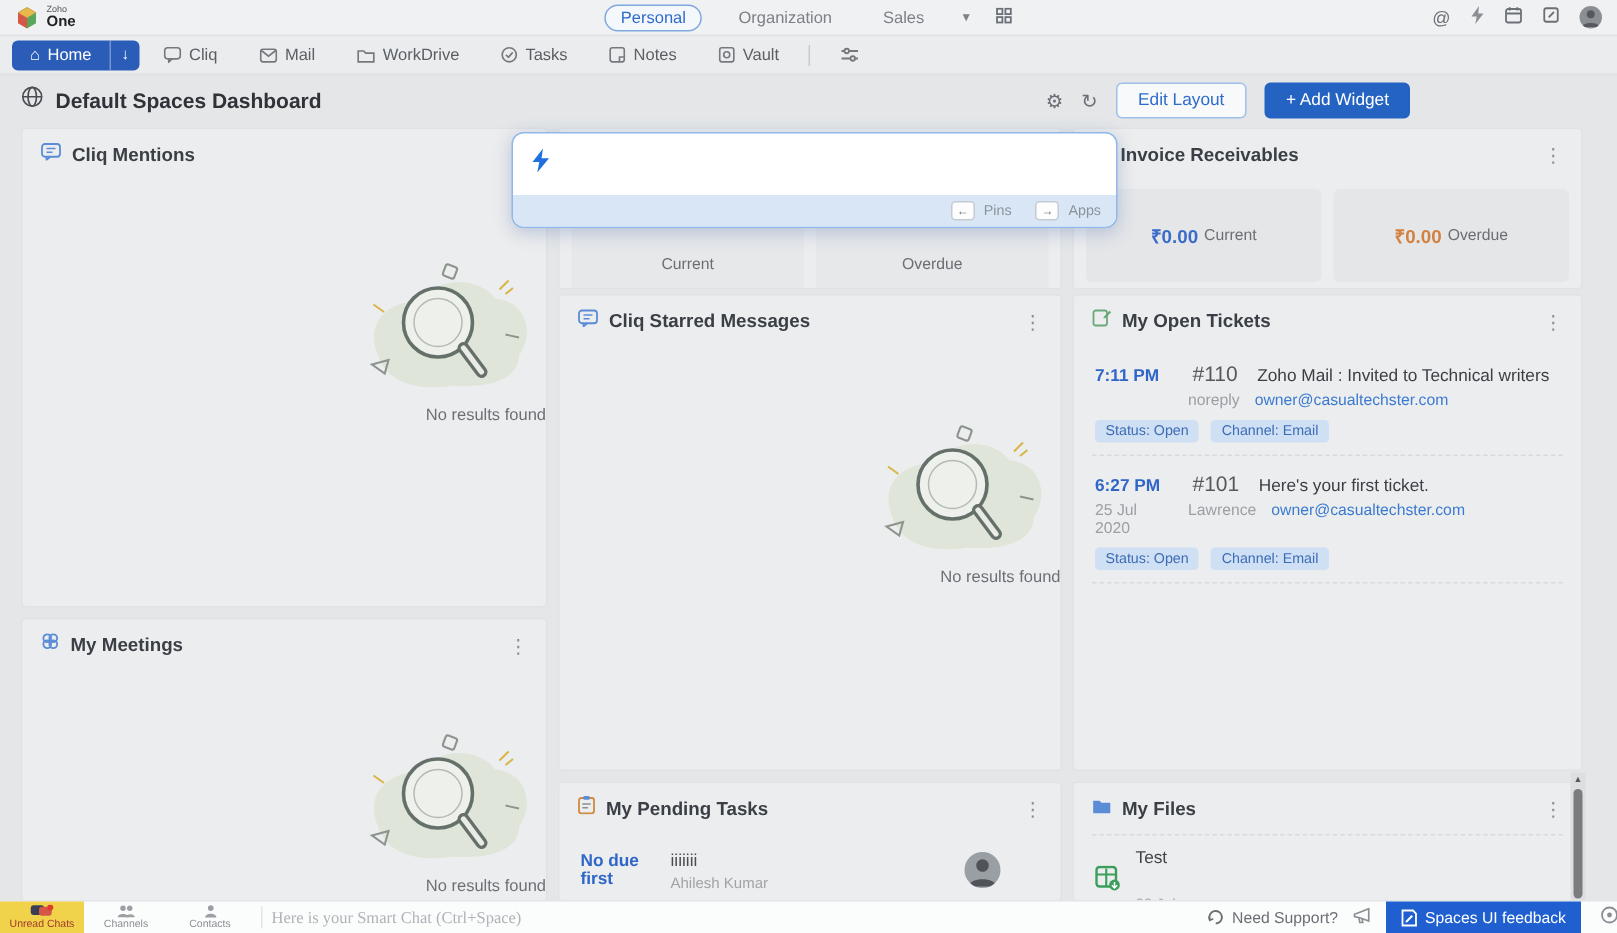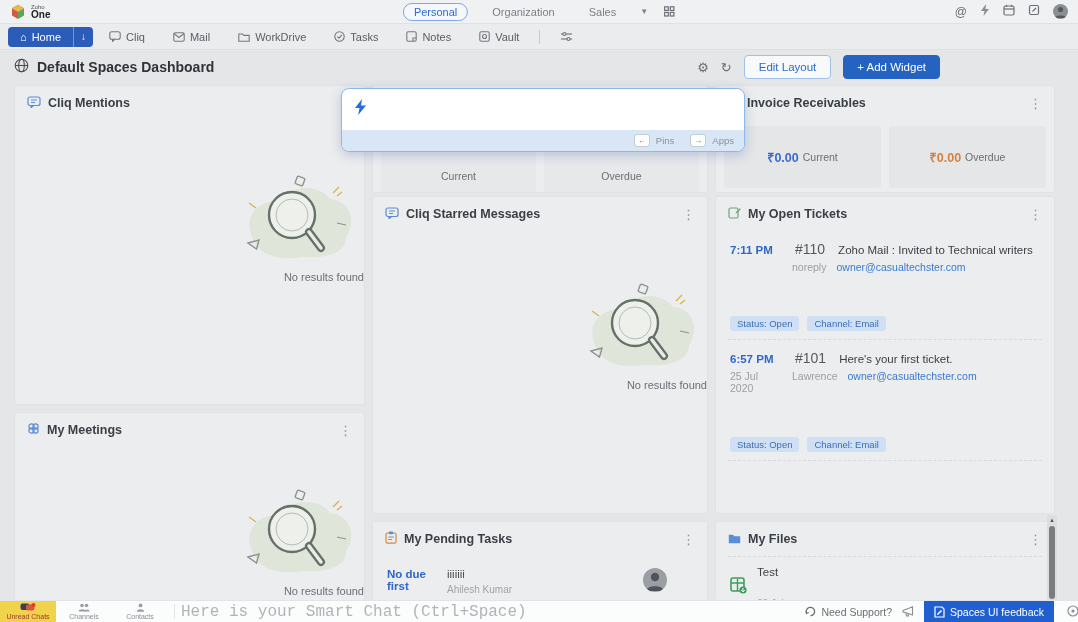--- a/index.html
+++ b/index.html
@@ -66,21 +66,21 @@
   .ticket { padding:10px 14px 8px 14px; }
   .t-row1 { display:flex; gap:13px; align-items:baseline; }
   .t-time { color:#2f66c8; font-weight:bold; font-size:11.5px; width:52px; flex:0 0 52px; }
   .t-id { color:#55595e; font-size:14px; }
   .t-subject { color:#3b3f45; font-size:11.5px; }
   .t-row2 { display:flex; gap:10px; margin-top:4px; font-size:10.5px; }
   .t-date { color:#9aa0a5; width:52px; flex:0 0 52px; }
   .t-from { color:#9aa0a5; }
   .t-email { color:#3b7ad1; cursor:pointer; }
   .t-badges { display:flex; gap:8px; margin-top:7px; }
-  .badge { background:#cfe0f4; color:#3c6cb4; font-size:9.5px; padding:2px 7px; border-radius:3px;margin-top:36px; }
+  .badge { background:#cfe0f4; color:#3c6cb4; font-size:9.5px; padding:2px 7px; border-radius:3px; }
   
   .task-row { display:flex; padding:12px 14px; align-items:flex-start; }
   .task-due { color:#2f66c8; font-weight:bold; font-size:11.5px; width:60px; flex:0 0 60px; }
   .task-name { color:#4a4e52; font-size:11.5px; }
   .task-assignee { color:#a0a4a8; font-size:10px; margin-top:4px; }
   .avatar-md { width:24px; height:24px; border-radius:50%; background:#9a9fa4; overflow:hidden; position:relative; margin-left:auto; margin-right:26px; }
   
   .file-row { display:flex; align-items:center; gap:10px; padding:9px 14px; }
   .file-name { font-size:11.5px; color:#3f4347; }
   .file-date { font-size:10px; color:#a8acb0; margin-top:20px; }
@@ -100,22 +100,22 @@
   .sb-arrow { font-size:6px; color:#55585c; line-height:10px; }
   .sb-thumb { width:6px; flex:1; margin:1px 0 2px 0; background:#7a7d80; border-radius:3px; }
   
   .bottombar { position:absolute; left:0; top:600px; width:1078px; height:22px;
     background:#fbfcfc; border-top:1px solid #e2e4e6; display:flex; align-items:stretch; z-index:35; }
   .bb-tab { width:56px; display:flex; flex-direction:column; align-items:center; justify-content:center; cursor:pointer; }
   .bb-tab.yellow { background:#f0d24b; }
   .bb-label { font-size:7px; color:#8a8f94; line-height:1; margin-top:1px; white-space:nowrap; }
   .bb-label.red { color:#a23a2e; }
   .bb-divider { width:1px; background:#e3e4e6; margin:3px 6px; }
-  .chat-input { border:none; outline:none; background:transparent; flex:1; font-size:16px; color:#55595e;
-    font-family:Liberation Mono, monospace; }
+  .chat-input { border:none; outline:none; background:transparent; flex:1; font-size:11px; color:#55595e;
+    font-family:Liberation Serif, serif; }
   .chat-input::placeholder { color:#b0b4b8; }
   .bb-right { display:flex; align-items:center; gap:10px; padding-right:0; }
   .need-support { font-size:10.5px; color:#6a6f74; display:flex; align-items:center; gap:5px; cursor:pointer; }
   .feedback-btn { background:#1f5fd0; color:#fff; font-size:10.5px; height:22px; padding:0 10px;
     display:flex; align-items:center; gap:5px; cursor:pointer; }
   .edge-ico { color:#8a8f94; font-size:11px; width:14px; overflow:hidden; }
 </style>
 </head>
 <body>
 
@@ -456,21 +456,21 @@
       <span class="t-email">owner@casualtechster.com</span>
     </div>
     <div class="t-badges">
       <span class="badge">Status: Open</span>
       <span class="badge">Channel: Email</span>
     </div>
   </div>
   <div class="dotted"></div>
   <div class="ticket">
     <div class="t-row1">
-      <span class="t-time">6:57 PM</span>
+      <span class="t-time">6:27 PM</span>
       <span class="t-id">#101</span>
       <span class="t-subject">Here's your first ticket.</span>
     </div>
     <div class="t-row2">
       <span class="t-date">25 Jul 2020</span>
       <span class="t-from">Lawrence</span>
       <span class="t-email">owner@casualtechster.com</span>
     </div>
     <div class="t-badges">
       <span class="badge">Status: Open</span>

